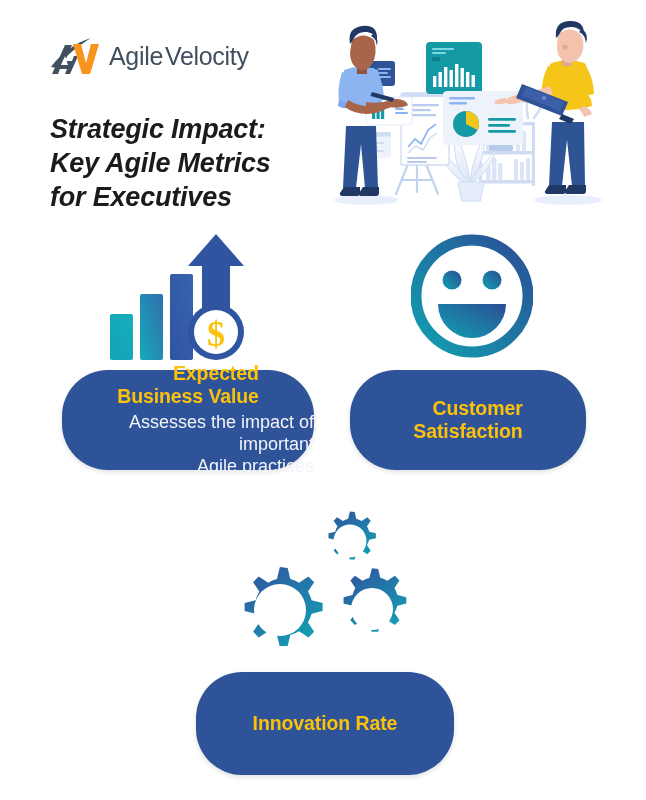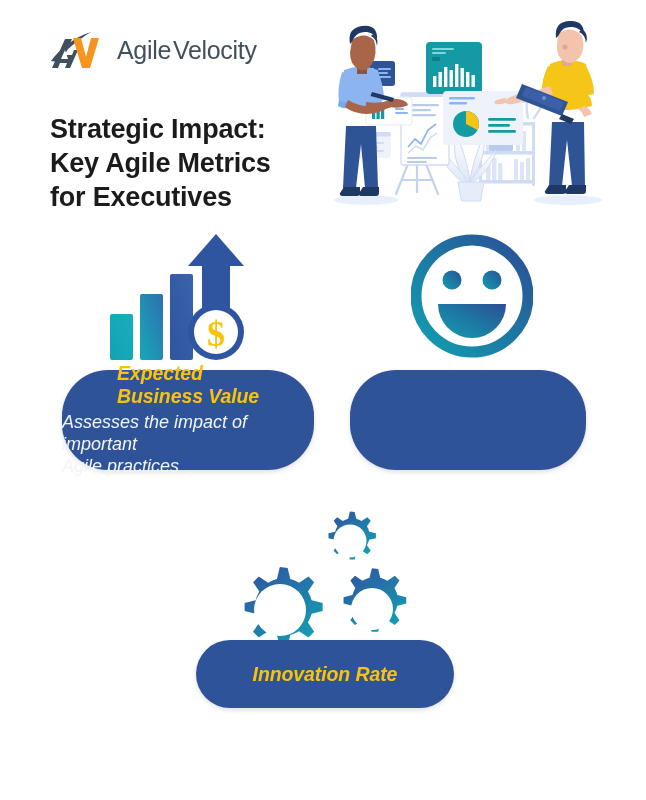--- a/index.html
+++ b/index.html
@@ -6,55 +6,54 @@
   html,body{ width:646px; height:800px; }
   body{
     font-family:"Liberation Sans", sans-serif;
     background:#ffffff;
     position:relative;
     overflow:hidden;
   }
   .page{ position:relative; width:646px; height:800px; background:#fff; }
 
   
-  .logo{ position:absolute; left:50px; top:28px; display:flex; align-items:center; gap:14px; }
+  .logo{ position:absolute; left:50px; top:34px; display:flex; align-items:center; gap:6px; }
   .logo-mark{ width:52px; height:44px; }
   .logo-text{
     font-size:25px; color:#41505e; letter-spacing:-0.3px;
     font-weight:400; margin-left:1px; white-space:nowrap;
   }
 
   
   .title{
     position:absolute; left:50px; top:112px; width:300px;
     font-size:27px; font-weight:bold; line-height:1.26;
-    color:#1b1b1b; letter-spacing:-0.2px;
+    color:#1b1b1b; letter-spacing:-0.2px;font-style:italic;
   }
 
   
   .hero{ position:absolute; left:316px; top:14px; width:320px; height:200px; }
 
   
   .icon-evb{ position:absolute; left:104px; top:228px; width:150px; height:136px; }
   .icon-cs { position:absolute; left:411px; top:228px; width:122px; height:136px; }
   .icon-ir { position:absolute; left:225px; top:505px; width:185px; height:165px; }
 
   
   .pill{
     position:absolute;
     background:#2e5398;
     border-radius:46px;
     display:flex; flex-direction:column; align-items:center; justify-content:center;
-    text-align:left;
+    text-align:right;
     box-shadow:0 2px 5px rgba(0,0,0,0.13);
-    font-style:italic;
   }
   .pill-1{ left:62px;  top:370px; width:252px; height:100px; }
   .pill-2{ left:350px; top:370px; width:236px; height:100px; }
-  .pill-3{ left:196px; top:640px; width:258px; height:68px; }
+  .pill-3{ left:196px; top:672px; width:258px; height:103px; }
 
   .pill-title{
     color:#fcc20a; font-weight:bold; font-size:19.5px; line-height:1.16;
     letter-spacing:-0.1px;
   }
   .pill-3 .pill-title{ font-size:19.5px; }
   .pill-sub{
     color:#f2f4f8; font-size:18px; line-height:1.22; margin-top:5px;
     font-weight:400;
   }
@@ -355,19 +354,21 @@
   </div>
 
   <div class="pill pill-1">
     <div class="pill-title nowrap">Expected
 Business Value</div>
     <div class="pill-sub nowrap">Assesses the impact of important
 Agile practices</div>
   </div>
 
   <div class="pill pill-2">
+    <div class="pill-title nowrap">Customer
+Satisfaction</div>
   </div>
 
   <div class="pill pill-3">
     <div class="pill-title nowrap">Innovation Rate</div>
   </div>
 
 </div>
 
 </body></html>

